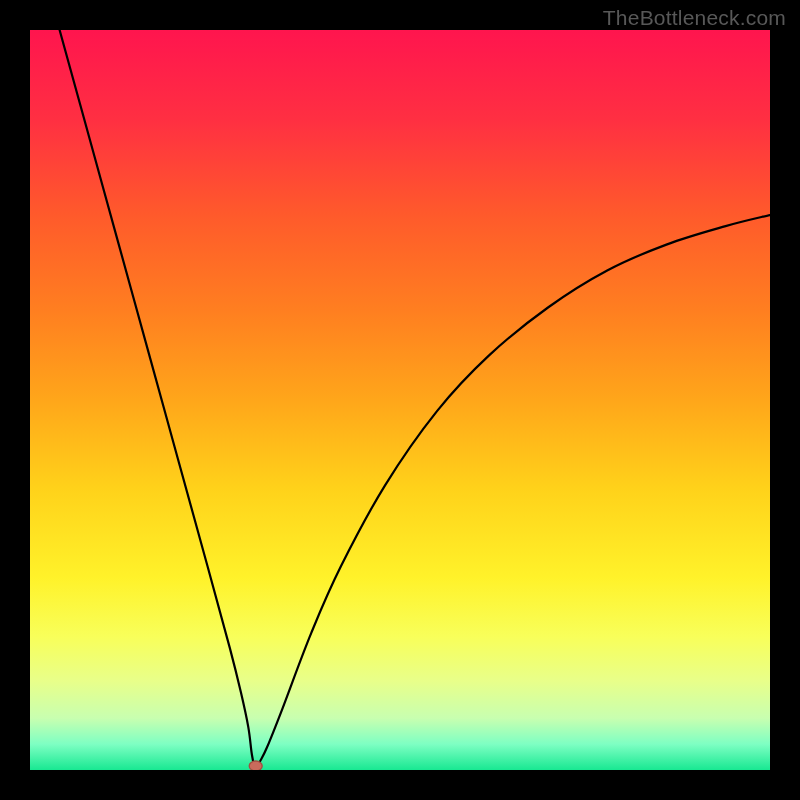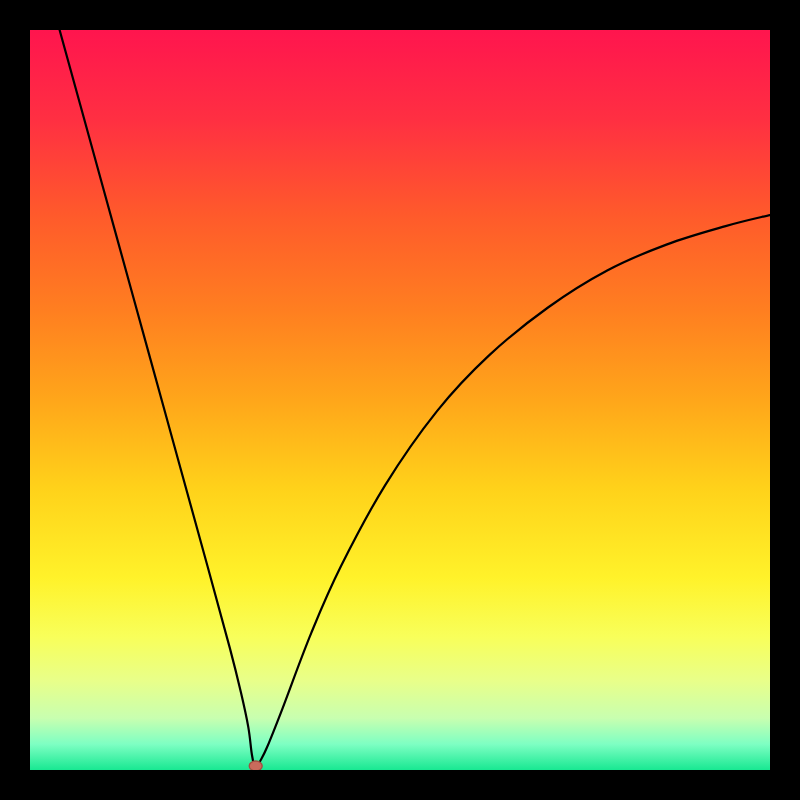--- a/index.html
+++ b/index.html
@@ -63,14 +63,15 @@
             <stop offset="96.50%" stop-color="#7effc3"></stop>
             <stop offset="100.00%" stop-color="#18e892"></stop>
           </linearGradient>
       </defs>
       <rect x="0" y="0" width="740" height="740" fill="url(#bg-grad)"></rect>
       <path id="curve-path" fill="none" stroke-width="2.2" stroke-linejoin="round" stroke-linecap="round" d="M 29.60 0.00 C 34.93 19.31, 48.54 68.67, 59.20 107.30 C 69.86 145.93, 78.14 175.97, 88.80 214.60 C 99.46 253.23, 107.74 283.27, 118.40 321.90 C 129.06 360.53, 137.34 390.57, 148.00 429.20 C 158.66 467.83, 168.28 502.53, 177.60 536.50 C 186.92 570.47, 193.81 595.26, 199.80 617.90 C 205.79 640.54, 207.57 648.05, 210.90 662.30 C 214.23 676.55, 216.30 685.76, 218.30 697.08 C 220.30 708.40, 220.67 717.47, 222.00 725.20 C 223.33 732.93, 224.37 738.67, 225.70 740.00 C 227.03 741.33, 227.40 736.60, 229.40 732.60 C 231.40 728.60, 232.80 727.12, 236.80 717.80 C 240.80 708.48, 243.61 701.45, 251.60 680.80 C 259.59 660.15, 270.54 629.07, 281.20 603.10 C 291.86 577.13, 297.48 563.14, 310.80 536.50 C 324.12 509.86, 337.88 483.07, 355.20 455.10 C 372.52 427.13, 388.35 404.41, 407.00 381.10 C 425.65 357.79, 438.82 344.25, 458.80 325.60 C 478.78 306.95, 496.69 292.82, 518.00 277.50 C 539.31 262.18, 555.89 251.82, 577.20 240.50 C 598.51 229.18, 615.09 222.59, 636.40 214.60 C 657.71 206.61, 676.95 201.43, 695.60 196.10 C 714.25 190.77, 732.01 187.00, 740.00 185.00" stroke="#000000"></path>
       <ellipse id="min-dot" rx="6.5" ry="5" stroke-width="1.3" cx="225.70" cy="736.00" fill="#c96b5c" stroke="#a34f42"></ellipse>
     </svg>
   </div>
 
+  <div class="watermark">TheBottleneck.com</div>
 
 </div>
 
 </body></html>

